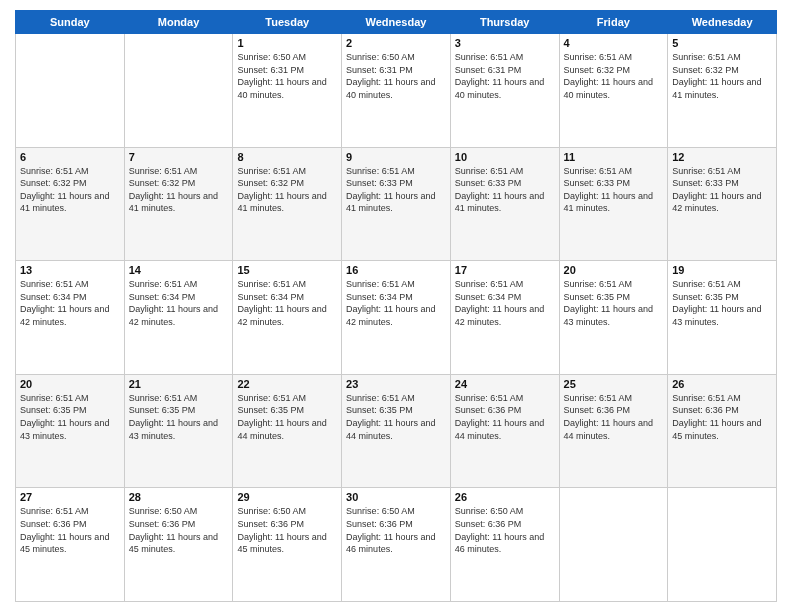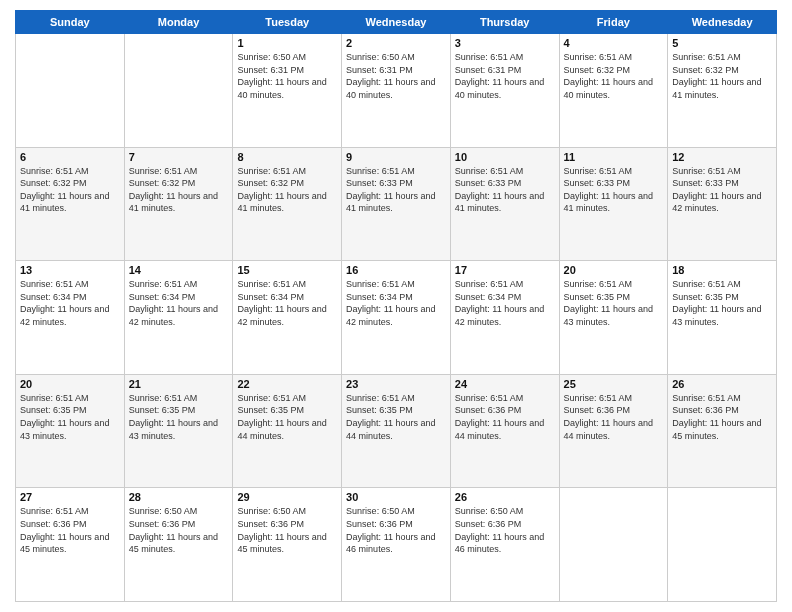--- a/index.html
+++ b/index.html
@@ -211,21 +211,21 @@
 Sunset: 6:34 PM
 Daylight: 11 hours and 42 minutes.</div>
           </td>
           <td>
             <div class="day-num">20</div>
             <div class="day-info" style="white-space: pre-line;">Sunrise: 6:51 AM
 Sunset: 6:35 PM
 Daylight: 11 hours and 43 minutes.</div>
           </td>
           <td>
-            <div class="day-num">18</div>
+            <div class="day-num">19</div>
             <div class="day-info" style="white-space: pre-line;">Sunrise: 6:51 AM
 Sunset: 6:35 PM
 Daylight: 11 hours and 43 minutes.</div>
           </td>
         </tr>
         <tr>
           <td style="background: rgb(245, 245, 245);">
             <div class="day-num">20</div>
             <div class="day-info" style="white-space: pre-line;">Sunrise: 6:51 AM
 Sunset: 6:35 PM

